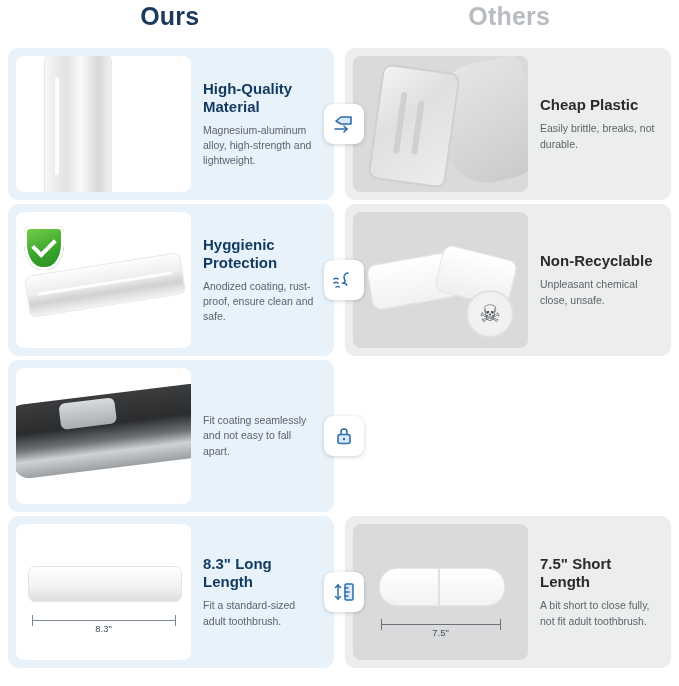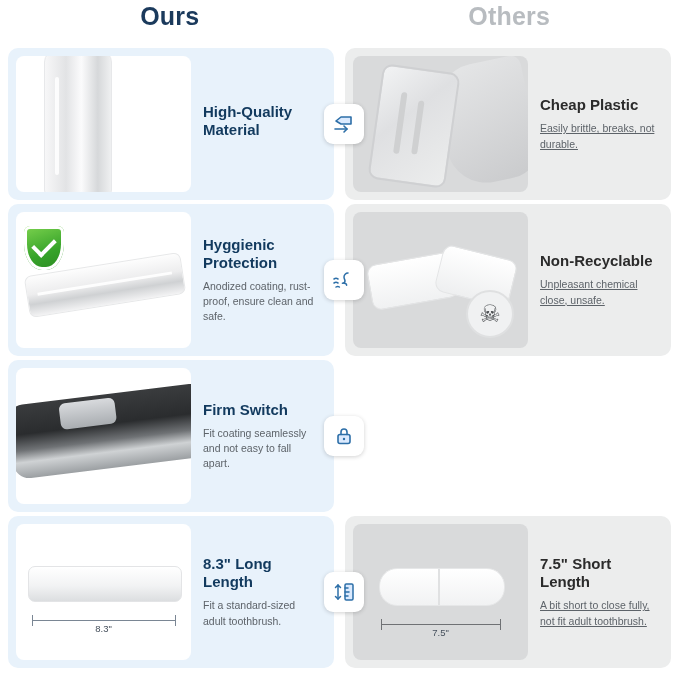--- a/index.html
+++ b/index.html
@@ -92,21 +92,21 @@
     line-height: 1.2;
     margin-bottom: 7px;
   }
   .title-ours { color: #123a5e; }
   .title-others { color: #2b2b2b; }
   .desc {
     font-size: 10.5px;
     line-height: 1.45;
     color: #5d6369;
   }
-  .desc-others { color: #5d6369; text-decoration: underline; }
+  .desc-others { color: #5d6369; }
 
   
   .mid-icon {
     position: absolute;
     left: 316px;
     top: 50%;
     transform: translateY(-50%);
     width: 40px;
     height: 40px;
     border-radius: 9px;
@@ -364,20 +364,21 @@
 
   <div class="rows">
 
     <div class="row">
       <div class="panel panel-ours">
         <div class="photo photo-ours">
           <div class="metal-case-1"></div>
         </div>
         <div class="text-block">
           <div class="title title-ours">High-Quality Material</div>
+          <div class="desc">Magnesium-aluminum alloy, high-strength and lightweight.</div>
         </div>
       </div>
 
       <div class="mid-icon">
         <svg width="24" height="24" viewBox="0 0 24 24" fill="none" stroke="#2d6fa8" stroke-width="1.6" stroke-linecap="round" stroke-linejoin="round">
           <path d="M3 17h12"></path>
             <path d="M12 14l3 3-3 3"></path>
           <path d="M4 9l5-4h10v7H9z" fill="#dbeafe" stroke="#2d6fa8"></path>
         </svg>
       </div>
@@ -435,21 +436,20 @@
     </div>
 
     <div class="row">
       <div class="panel panel-ours">
         <div class="photo photo-ours">
           <div class="tube-dark">
               <div class="seam"></div>
             </div>
         </div>
         <div class="text-block">
-          <div class="title title-ours">Firm Switch</div>
           <div class="desc">Fit coating seamlessly and not easy to fall apart.</div>
         </div>
       </div>
 
       <div class="mid-icon">
         <svg width="22" height="22" viewBox="0 0 22 22" fill="none" stroke="#2d6fa8" stroke-width="1.6" stroke-linecap="round">
           <rect x="5" y="9.5" width="12" height="9" rx="2" fill="#dbeafe" stroke="#2d6fa8"></rect>
           <path d="M8 9.5V7a3 3 0 0 1 6 0v2.5"></path>
           <circle cx="11" cy="14" r="1.2" fill="#2d6fa8" stroke="none"></circle>
         </svg>

